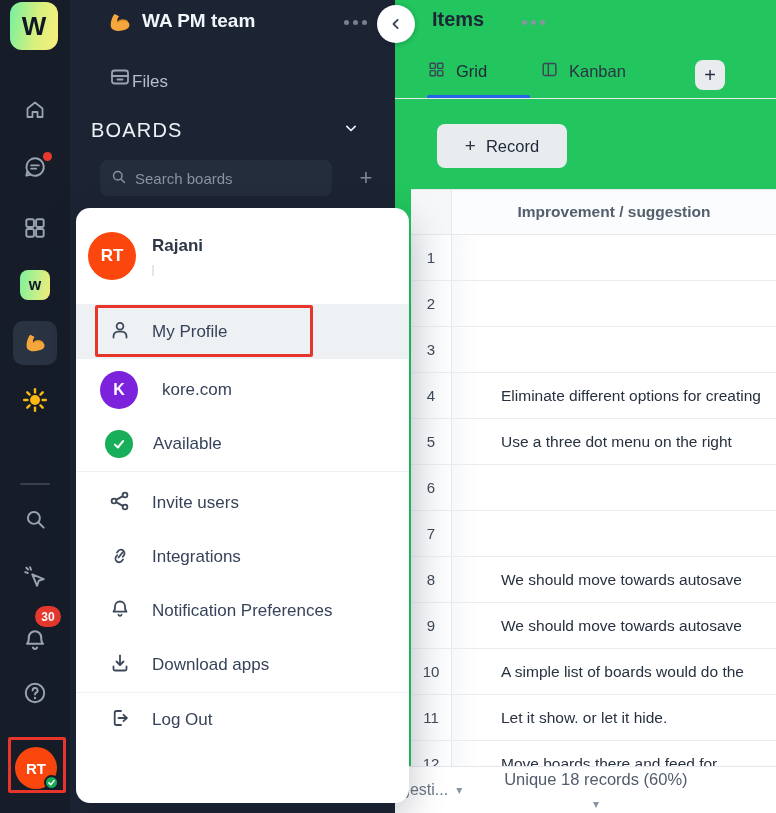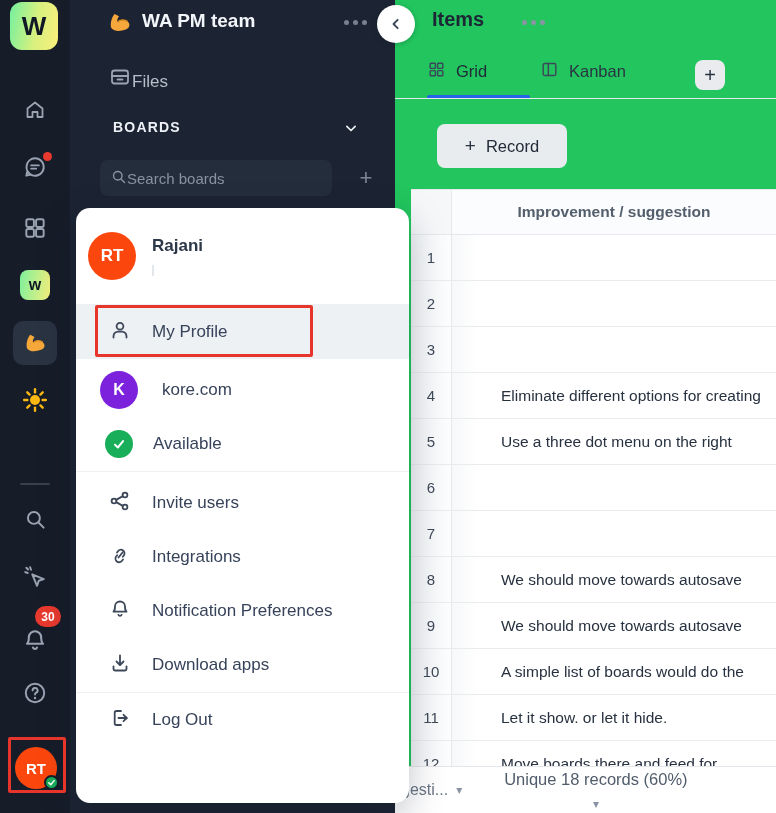--- a/index.html
+++ b/index.html
@@ -30,24 +30,24 @@
   .annot-avatar { left:8px; top:737px; width:58px; height:56px; }
 
   
   .sidebar { position:absolute; left:70px; top:0; width:325px; height:813px; background:#1c2433; z-index:20; }
   .team-emoji { position:absolute; left:36px; top:9px; }
   .team-name { position:absolute; left:72px; top:10px; font-size:19px; font-weight:700; color:#f2f5f9; }
   .side-more { position:absolute; left:274px; top:20px; display:flex; gap:4px; }
   .side-more i, .items-more i { width:5px; height:5px; border-radius:50%; background:#77818f; display:block; }
   .files-row { position:absolute; left:38px; top:64px; display:flex; align-items:flex-end; gap:0; }
   .files-label { font-size:17px; color:#b6bec9; }
-  .boards-label { position:absolute; left:43px; top:119px; font-size:14px; font-weight:700; letter-spacing:1.2px; color:#eef1f5; }
+  .boards-label { position:absolute; left:21px; top:119px; font-size:20px; font-weight:400; letter-spacing:1.2px; color:#eef1f5; }
   .boards-chevron { position:absolute; left:271px; top:118px; }
   .search-box { position:absolute; left:30px; top:160px; width:232px; height:36px; border-radius:8px; background:#232d3c;
-    display:flex; align-items:center; padding:0 10px; }
+    display:flex; align-items:center; padding:0 10px; gap:8px; }
   .search-box .ph { font-size:15px; color:#8892a0; }
   .side-plus { position:absolute; left:280px; top:162px; width:32px; height:32px; display:flex; align-items:center; justify-content:center;
     color:#7e8795; font-size:22px; font-weight:400; }
 
   
   .collapse-btn { position:absolute; left:377px; top:5px; width:38px; height:38px; border-radius:50%; background:#fff;
     box-shadow:0 1px 5px rgba(10,20,40,.25); display:flex; align-items:center; justify-content:center; z-index:30; }
 
   
   .main { position:absolute; left:395px; top:0; width:381px; height:813px; background:#22c55e; z-index:5; }

